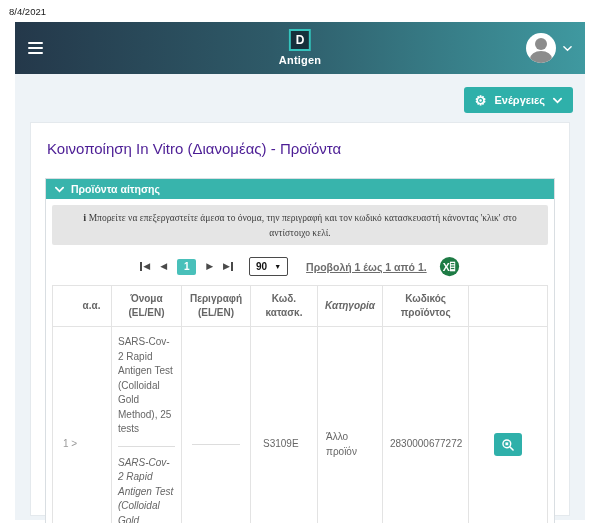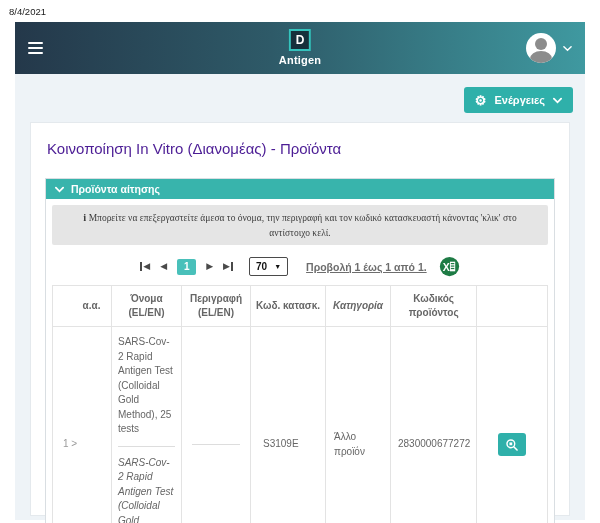--- a/index.html
+++ b/index.html
@@ -65,21 +65,21 @@
   .caret { font-size:7px; line-height:1; }
   .summary { font-size:10.5px; font-weight:bold; color:#6d6d6d; margin-left:18px;text-decoration:underline; }
   .excel-btn { margin-left:12px; background:none; border:none; cursor:pointer; padding:0; display:flex; }
 
   
   table { width:100%; border-collapse:collapse; margin-top:1px; }
   th, td { border:1px solid #e3e3e3; font-size:10px; color:#666; }
   th { font-weight:bold; text-align:center; padding:6px 3px; white-space:pre-line; line-height:1.4; }
   td { vertical-align:middle; padding:5px 6px; line-height:1.45; }
   .col-idx  { width:59px;padding-left:22px; }  .col-name { width:70px; }  .col-desc { width:69px; }
-  .col-mfr  { width:75px;text-align:center; }  .col-cat  { width:65px;font-style:italic; }  .col-code { width:84px;margin-left:12px; }
+  .col-mfr  { width:67px;text-align:center; }  .col-cat  { width:65px;font-style:italic; }  .col-code { width:84px;margin-left:12px; }
   .cell-idx { color:#9a9a9a; padding-left:10px; }
   .cell-name { vertical-align:top; padding-top:8px; }
   .name-en { font-style:italic; }
   .divider { border:none; border-top:1px solid #ddd; margin:9px 0; }
   .cell-desc .divider { width:48px; margin:0 auto; }
   .cell-mfr { padding-left:12px; }
   .cell-cat { padding-left:8px; }
   .cell-code { padding-left:7px; }
   .cell-action { text-align:center; }
   .btn-zoom { background:#2fb0aa; border:none; border-radius:3px; width:28px; height:23px;
@@ -156,21 +156,21 @@
               <span class="page-current">1</span>
               <span class="pg">
                 <span>▶</span>
               </span>
               <span class="pg">
                 <span>▶</span>
                   <span class="bar r"></span>
               </span>
             </div>
             <div class="select-box">
-              <span>70</span>
+              <span>90</span>
               <span class="caret">▼</span>
             </div>
             <span class="summary">Προβολή 1 έως 1 από 1.</span>
             <button class="excel-btn">
               <svg width="21" height="21" viewBox="0 0 24 24">
                 <circle cx="12" cy="12" r="11" fill="#1e7b45"></circle>
                 <rect x="12.5" y="6.5" width="6" height="11" fill="#ffffff"></rect>
                 <rect x="13.5" y="8" width="4" height="1.4" fill="#1e7b45"></rect>
                 <rect x="13.5" y="10.8" width="4" height="1.4" fill="#1e7b45"></rect>
                 <rect x="13.5" y="13.6" width="4" height="1.4" fill="#1e7b45"></rect>

